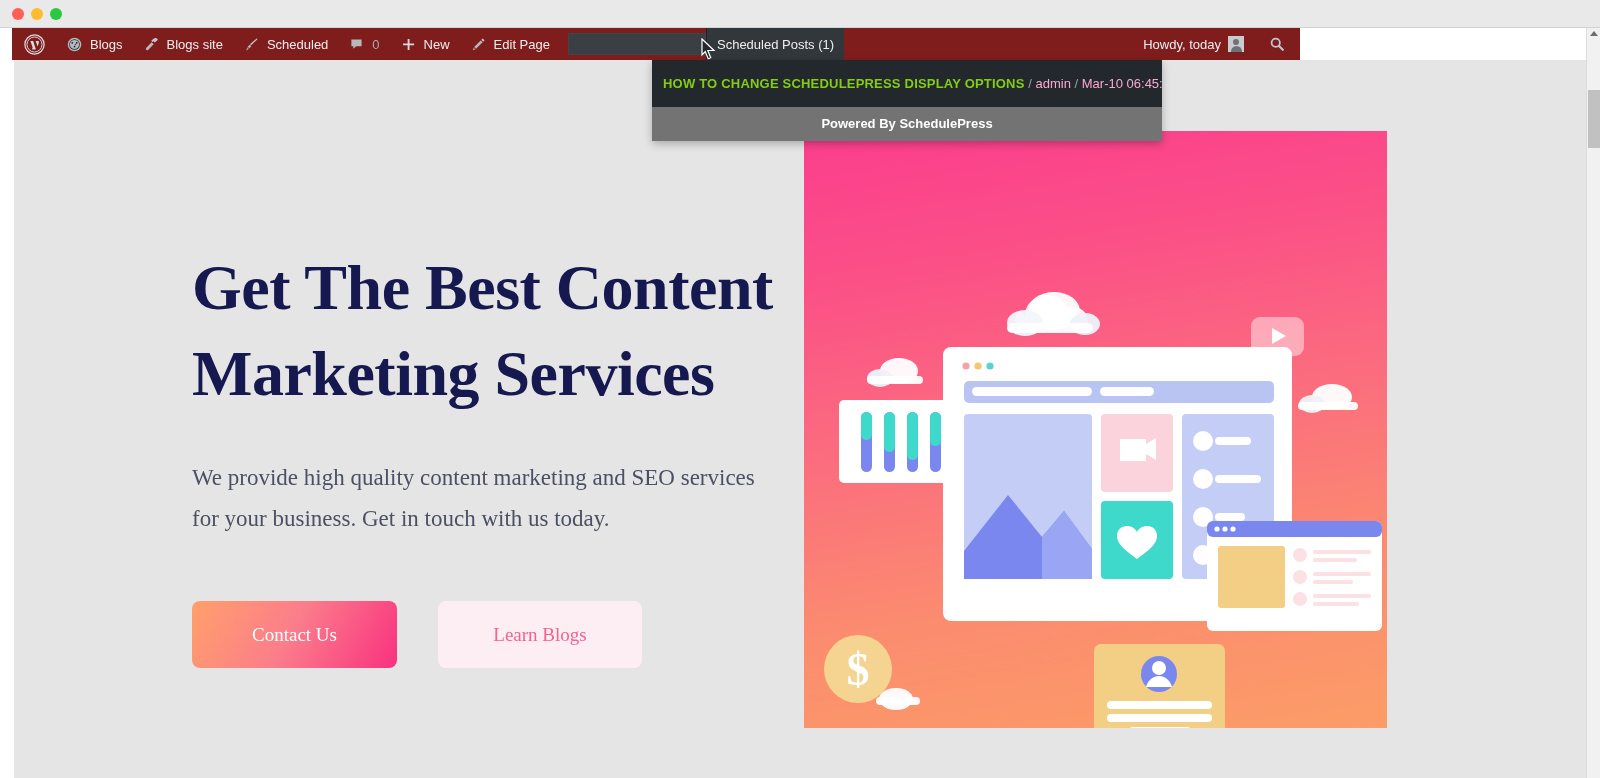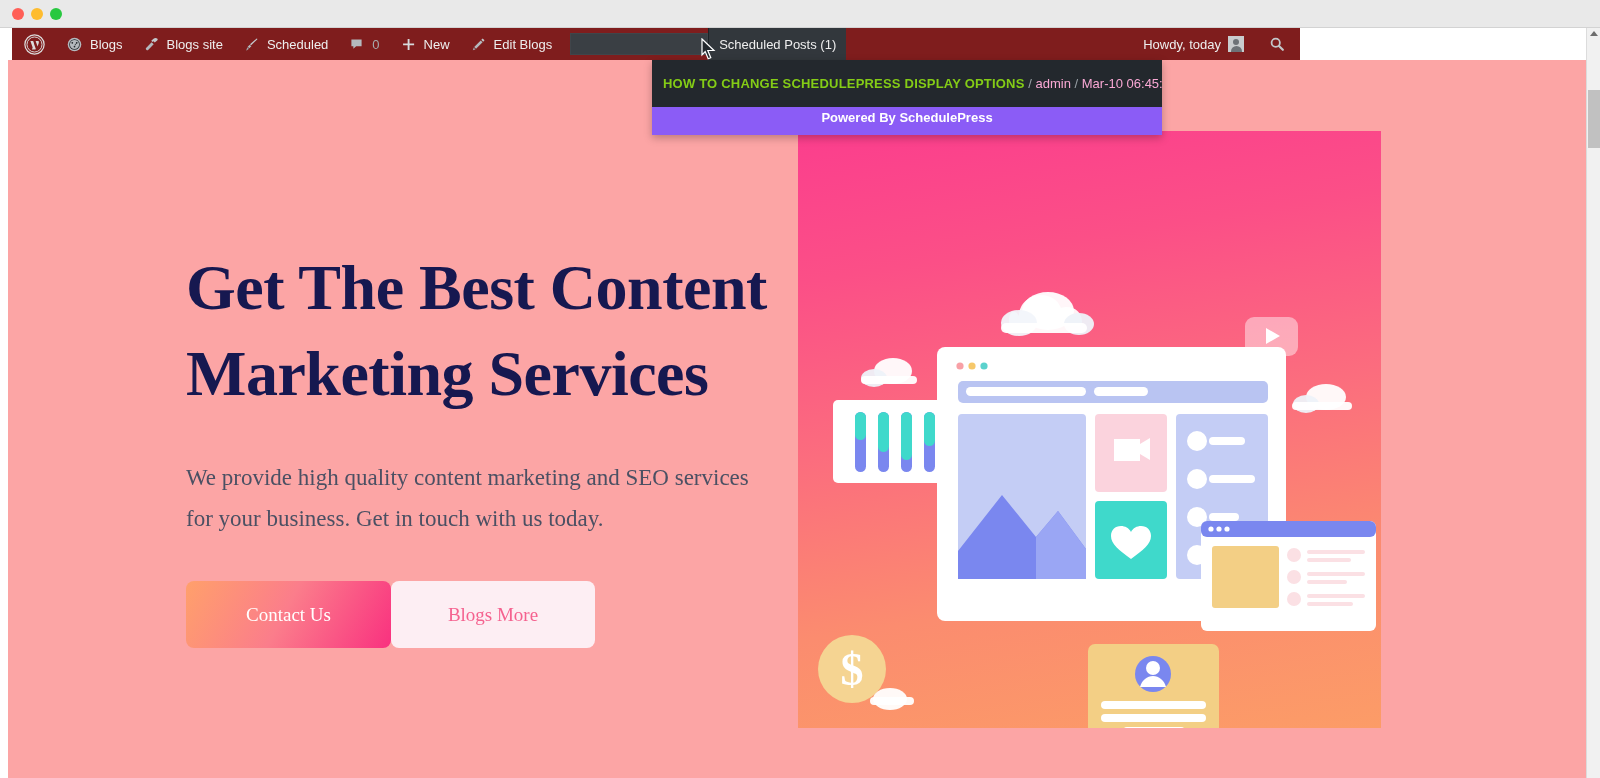--- a/index.html
+++ b/index.html
@@ -98,32 +98,32 @@
     white-space: nowrap; overflow: hidden;
     line-height: 16px;
   }
   .sp-title {
     color: #84cc16; font-weight: bold; text-transform: uppercase;
     letter-spacing: .2px;
   }
   .sp-sep { color: #9aa1a7; }
   .sp-meta { color: #f9a8d4; }
   .sp-footer {
-    background: #8b5cf6;
+    background: #737373;
     color: #ffffff;
     font-size: 13px; font-weight: bold;
     text-align: center;
-    padding: 3px 0 10px 0;
+    padding: 9px 0 10px 0;
   }
 
   
   .page {
-    position: absolute; top: 60px; left: 8px;
+    position: absolute; top: 60px; left: 14px;
     width: 1586px; height: 718px;
-    background: #fca5a5;
+    background: #e5e5e5;
     overflow: hidden;
   }
   .hero {
     position: absolute; left: 0; top: 0;
     width: 1586px; height: 718px;
   }
   .hero-text {
     position: absolute; left: 178px; top: 185px; width: 600px;
   }
   .hero-title {
@@ -136,21 +136,21 @@
   }
   .hero-sub {
     margin-top: 40px;
     font-family: "Liberation Serif", serif;
     font-size: 23px;
     line-height: 41px;
     color: #4b5063;
     width: 580px;
   }
   .hero-buttons {
-    margin-top: 42px; display: flex; 
+    margin-top: 62px; display: flex; gap: 41px;
   }
   .btn {
     border: none; cursor: pointer;
     font-family: "Liberation Serif", serif;
     font-size: 19px;
     border-radius: 8px;
     display: flex; align-items: center; justify-content: center;
   }
   .btn-primary {
     width: 205px; height: 67px;
@@ -278,21 +278,21 @@
   </div>
 
   <div class="ab-item">
     <span class="ic">
       <svg width="17" height="17" viewBox="0 0 20 20">
         <path d="M14.9 2.9l2.2 2.2-1.6 1.6-2.2-2.2 1.6-1.6z" fill="#c3c7ca"></path>
         <path d="M12.6 5.2l2.2 2.2-7.7 7.7-2.2-2.2 7.7-7.7z" fill="#b4b9be"></path>
         <path d="M4.3 13.6l2.2 2.2-3.2 1 1-3.2z" fill="#9ea3a8"></path>
       </svg>
     </span>
-    <span class="label">Edit Blogs</span>
+    <span class="label">Edit Page</span>
   </div>
 
   <div class="ab-input-ghost"></div>
 
   <div class="ab-item ab-scheduled">
     <span class="label">Scheduled Posts (1)</span>
   </div>
 
   <div class="ab-spacer"></div>
 
@@ -329,21 +329,21 @@
 </div>
 
 <div class="page">
   <div class="hero">
 
     <div class="hero-text">
       <h1 class="hero-title">Get The Best Content Marketing Services</h1>
       <p class="hero-sub">We provide high quality content marketing and SEO services for your business. Get in touch with us today.</p>
       <div class="hero-buttons">
         <button class="btn btn-primary">Contact Us</button>
-        <button class="btn btn-secondary">Blogs More</button>
+        <button class="btn btn-secondary">Learn Blogs</button>
       </div>
     </div>
 
     <div class="hero-art">
       <svg class="art-svg" viewBox="0 0 583 597" preserveAspectRatio="none">
 
         <g>
           <path d="M221 185c0-12 10-21 22-21 9 0 17 5 20 13 2-1 4-1 6-1 8 0 15 6 15 14 0 2 0 3-1 5h-71c-1-2-1-4-1-6 0-7 5-13 10-4z" fill="#ffffff" opacity=".92"></path>
           <ellipse cx="250" cy="180" rx="26" ry="19" fill="#ffffff" opacity=".95"></ellipse>
           <ellipse cx="221" cy="192" rx="18" ry="13" fill="#f2f5fb" opacity=".95"></ellipse>

